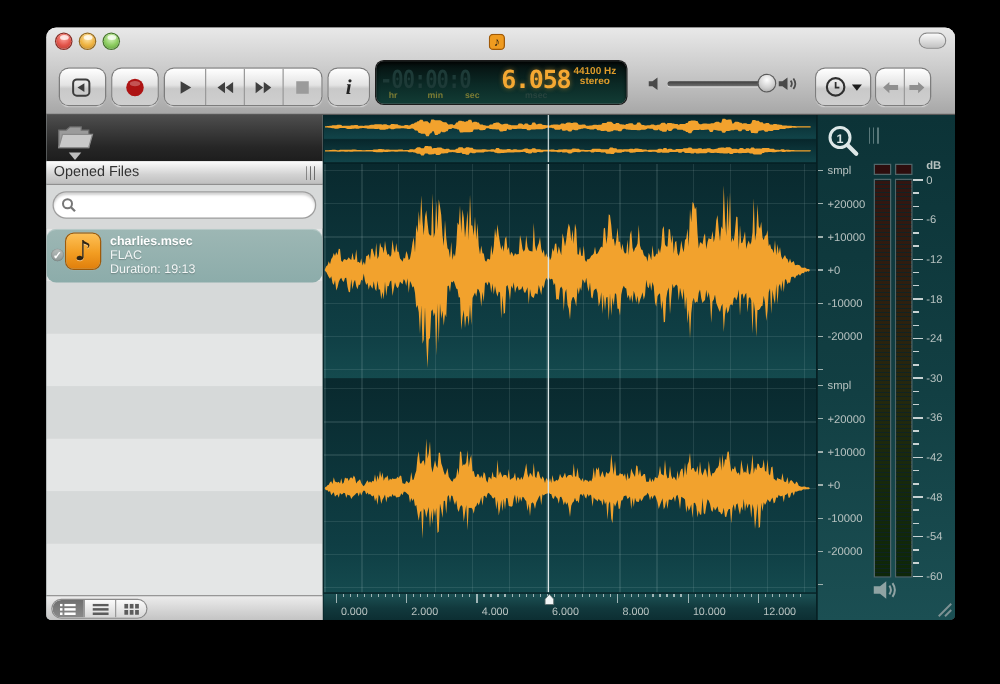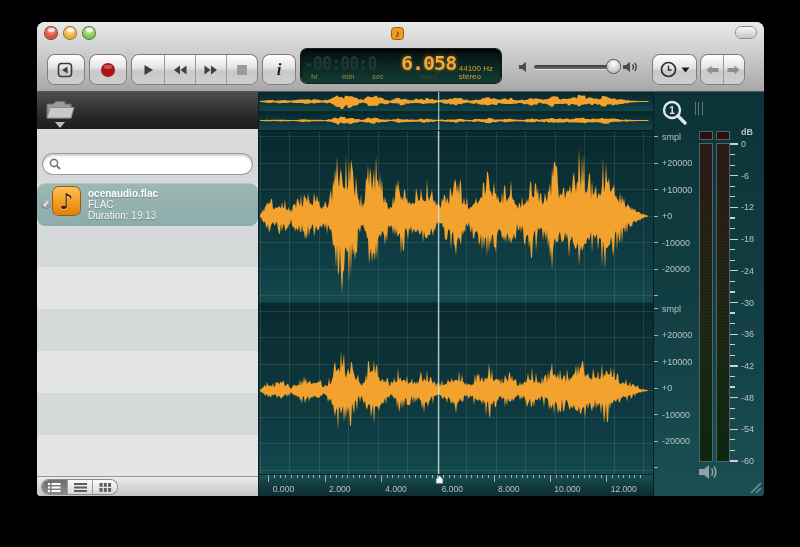--- a/index.html
+++ b/index.html
@@ -41,22 +41,22 @@
     background:linear-gradient(#050e0d,#0b2a26 55%,#123c35);
     box-shadow:0 0 0 1px #1b1b1b, 0 1px 0 rgba(255,255,255,.5), inset 0 2px 3px rgba(0,0,0,.8);
     overflow:hidden; font-family:"DejaVu Sans Mono", monospace; }
   #lcd-ghost { position:absolute; left:3px; top:2px; font-size:20px; font-weight:bold;
     color:#1d3a37; letter-spacing:-1px; transform:scaleX(.82); transform-origin:left; }
   #lcd-value { position:absolute; left:80px; top:2px; font-size:20px; font-weight:bold;
     color:#f5a832; letter-spacing:-1px; text-shadow:0 0 4px rgba(245,168,50,.5);margin-left:20px; }
   .lcd-lab { position:absolute; top:24px; font-size:7px; font-weight:bold; color:#7c7c34;
     font-family:"Liberation Sans", sans-serif; }
   .lcd-lab.ghost { color:#28443e; }
-  #lcd-rate { position:absolute; right:8px; top:16px; font-size:8px; font-weight:normal;
-    color:#df9c2a; text-align:left; font-family:"Liberation Sans", sans-serif; line-height:8px;}
+  #lcd-rate { position:absolute; right:8px; top:4px; font-size:8px; font-weight:bold;
+    color:#df9c2a; text-align:center; font-family:"Liberation Sans", sans-serif; line-height:8px;}
 
   
   #vol-track { position:absolute; left:497px; top:43px; width:84px; height:4px; border-radius:2px;
     background:linear-gradient(#3d3d3d,#6e6e6e); box-shadow:0 1px 0 rgba(255,255,255,.5); }
   #vol-knob { position:absolute; left:570px; top:38px; width:13px; height:13px; border-radius:50%;
     background:radial-gradient(circle at 50% 30%, #ffffff, #cdcdcd 60%, #9e9e9e);
     box-shadow:0 0 0 1px #5c5c5c; }
 
   
   #content { position:absolute; left:0; top:70px; width:727px; height:404px; background:#082226; }
@@ -244,20 +244,24 @@
   <div id="content">
 
     <div id="sidebar">
       <div id="tabstrip">
         <svg width="40" height="37" style="position:absolute; left:2px; top:0;">
           <path d="M8 12 L14 12 L17 9.5 L26 9.5 L26 12 L32 12 L32 26 L8 26 Z" fill="#9b9b9b" stroke="#6e6e6e"></path>
           <path d="M8 26 L11 15.5 L35 15.5 L32 26 Z" fill="#c9c9c9" stroke="#8a8a8a"></path>
           <path d="M16 30 L26 30 L21 36 Z" fill="#bdbdbd"></path>
         </svg>
       </div>
+      <div id="openedbar">
+        <span class="t">Opened Files</span>
+        <div id="ofgrip"></div>
+      </div>
       <div id="searchrow">
         <div id="searchbox">
           <svg width="13" height="13" style="position:absolute; left:6px; top:4px;">
             <circle cx="5" cy="5" r="3.6" fill="none" stroke="#777" stroke-width="1.6"></circle>
             <path d="M7.8 7.8 L11 11" stroke="#777" stroke-width="1.8"></path>
               </svg>
         </div>
       </div>
       <div id="rows">
         <div class="row a"></div>
@@ -265,21 +269,21 @@
         <div class="row a"></div>
         <div class="row b"></div>
         <div class="row a"></div>
         <div class="row b"></div>
         <div class="row a"></div>
         <div id="fileitem">
           <div id="fi-check">✓</div>
           <div id="fi-icon">
                 <span>♪</span>
               </div>
-          <div class="fi-line" id="fi-name">ocenaudio.flac</div>
+          <div class="fi-line" id="fi-name">charlies.msec</div>
           <div class="fi-line" id="fi-format">FLAC</div>
           <div class="fi-line" id="fi-dur">Duration: 19:13</div>
         </div>
       </div>
       <div id="sb-bottom">
         <div id="viewseg">
           <div class="vseg sel">
             <svg width="13" height="9">
               <rect x="0" y="0" width="2" height="2" fill="#fff"></rect>
                   <rect x="3.5" y="0" width="9" height="2" fill="#fff"></rect>

